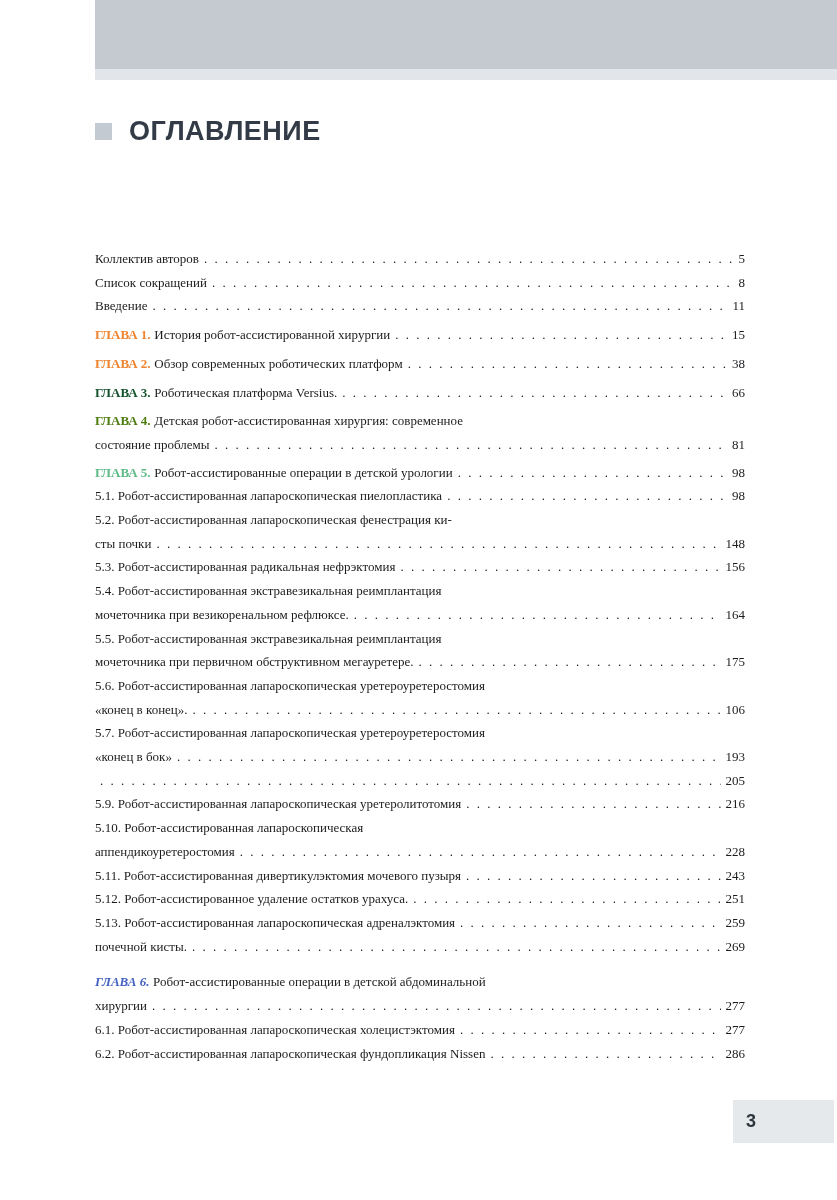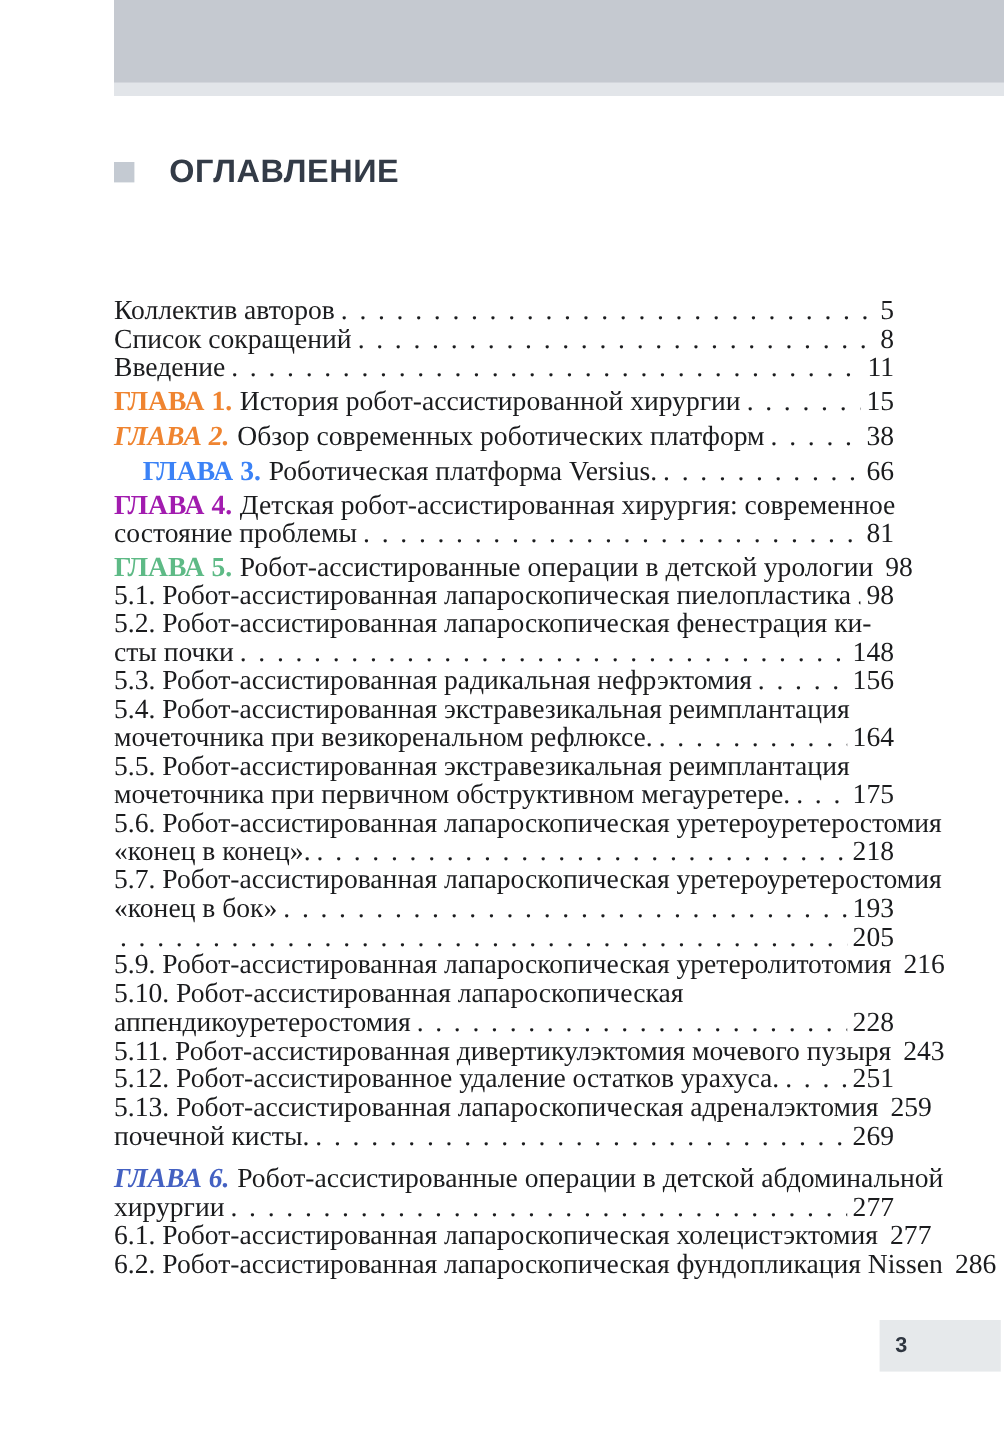--- a/index.html
+++ b/index.html
@@ -28,37 +28,37 @@
     display: flex;
     align-items: center;
   }
   .heading-bullet {
     width: 17px; height: 17px;
     background: var(--bullet, #c4cad2);
     margin-right: 13px;
     flex: none;
   }
   .heading-title {
-    margin: 16px;
+    margin: 4px;
     font-family: "Liberation Sans", "DejaVu Sans", sans-serif;
     font-weight: bold;
     font-size: 27px;
     letter-spacing: 0.5px;
     color: var(--heading, #333b47);
   }
   .toc {
     position: absolute;
     left: 95px; top: 247px;
     width: 650px;
   }
   .entry { margin: 0; }
   .line {
     display: flex;
     align-items: flex-end;
-    font-size: 23px;
+    font-size: 13px;
     line-height: 23.7px;
     white-space: nowrap;
   }
   .text { flex: 0 0 auto; }
   .prefix { font-weight: bold; margin-right: 0.28em; }
   .dots {
     flex: 1 1 auto;
     overflow: hidden;
     white-space: nowrap;
     margin: 0 2px 0 5px;
@@ -120,35 +120,35 @@
       </div>
       <div class="entry" style="margin-top: 5px;">
         <div class="line">
           <span class="text"><span class="prefix" style="color: rgb(239, 132, 48);">ГЛАВА 1.</span>История робот-ассистированной хирургии</span>
           <span class="dots"></span>
           <span class="pg">15</span>
         </div>
       </div>
       <div class="entry" style="margin-top: 5px;">
         <div class="line">
-          <span class="text"><span class="prefix" style="color: rgb(239, 132, 48); font-style: italic;">ГЛАВА 2.</span>Обзор современных роботических платформ</span>
+          <span class="text"><span class="prefix" style="color: rgb(239, 132, 48);">ГЛАВА 2.</span>Обзор современных роботических платформ</span>
           <span class="dots"></span>
           <span class="pg">38</span>
         </div>
       </div>
       <div class="entry" style="margin-top: 5px;">
         <div class="line">
-          <span class="text"><span class="prefix" style="color: #3b82f6; margin-left: 24px;">ГЛАВА 3.</span>Роботическая платформа Versius.</span>
+          <span class="text"><span class="prefix" style="color: #14532d;">ГЛАВА 3.</span>Роботическая платформа Versius.</span>
           <span class="dots"></span>
           <span class="pg">66</span>
         </div>
       </div>
       <div class="entry" style="margin-top: 5px;">
         <div class="line">
-          <span class="text"><span class="prefix" style="color: #a21caf;">ГЛАВА 4.</span>Детская робот-ассистированная хирургия: современное</span>
+          <span class="text"><span class="prefix" style="color: #4d7c0f;">ГЛАВА 4.</span>Детская робот-ассистированная хирургия: современное</span>
         </div>
         <div class="line">
           <span class="text">состояние проблемы</span>
           <span class="dots"></span>
           <span class="pg">81</span>
         </div>
       </div>
       <div class="entry" style="margin-top: 4px;">
         <div class="line">
           <span class="text"><span class="prefix" style="color: rgb(94, 186, 134);">ГЛАВА 5.</span>Робот-ассистированные операции в детской урологии</span>
@@ -200,21 +200,21 @@
           <span class="pg">175</span>
         </div>
       </div>
       <div class="entry">
         <div class="line">
           <span class="text">5.6. Робот-ассистированная лапароскопическая уретероуретеростомия</span>
         </div>
         <div class="line">
           <span class="text">«конец в конец».</span>
           <span class="dots"></span>
-          <span class="pg">218</span>
+          <span class="pg">106</span>
         </div>
       </div>
       <div class="entry">
         <div class="line">
           <span class="text">5.7. Робот-ассистированная лапароскопическая уретероуретеростомия</span>
         </div>
         <div class="line">
           <span class="text">«конец в бок»</span>
           <span class="dots"></span>
           <span class="pg">193</span>

